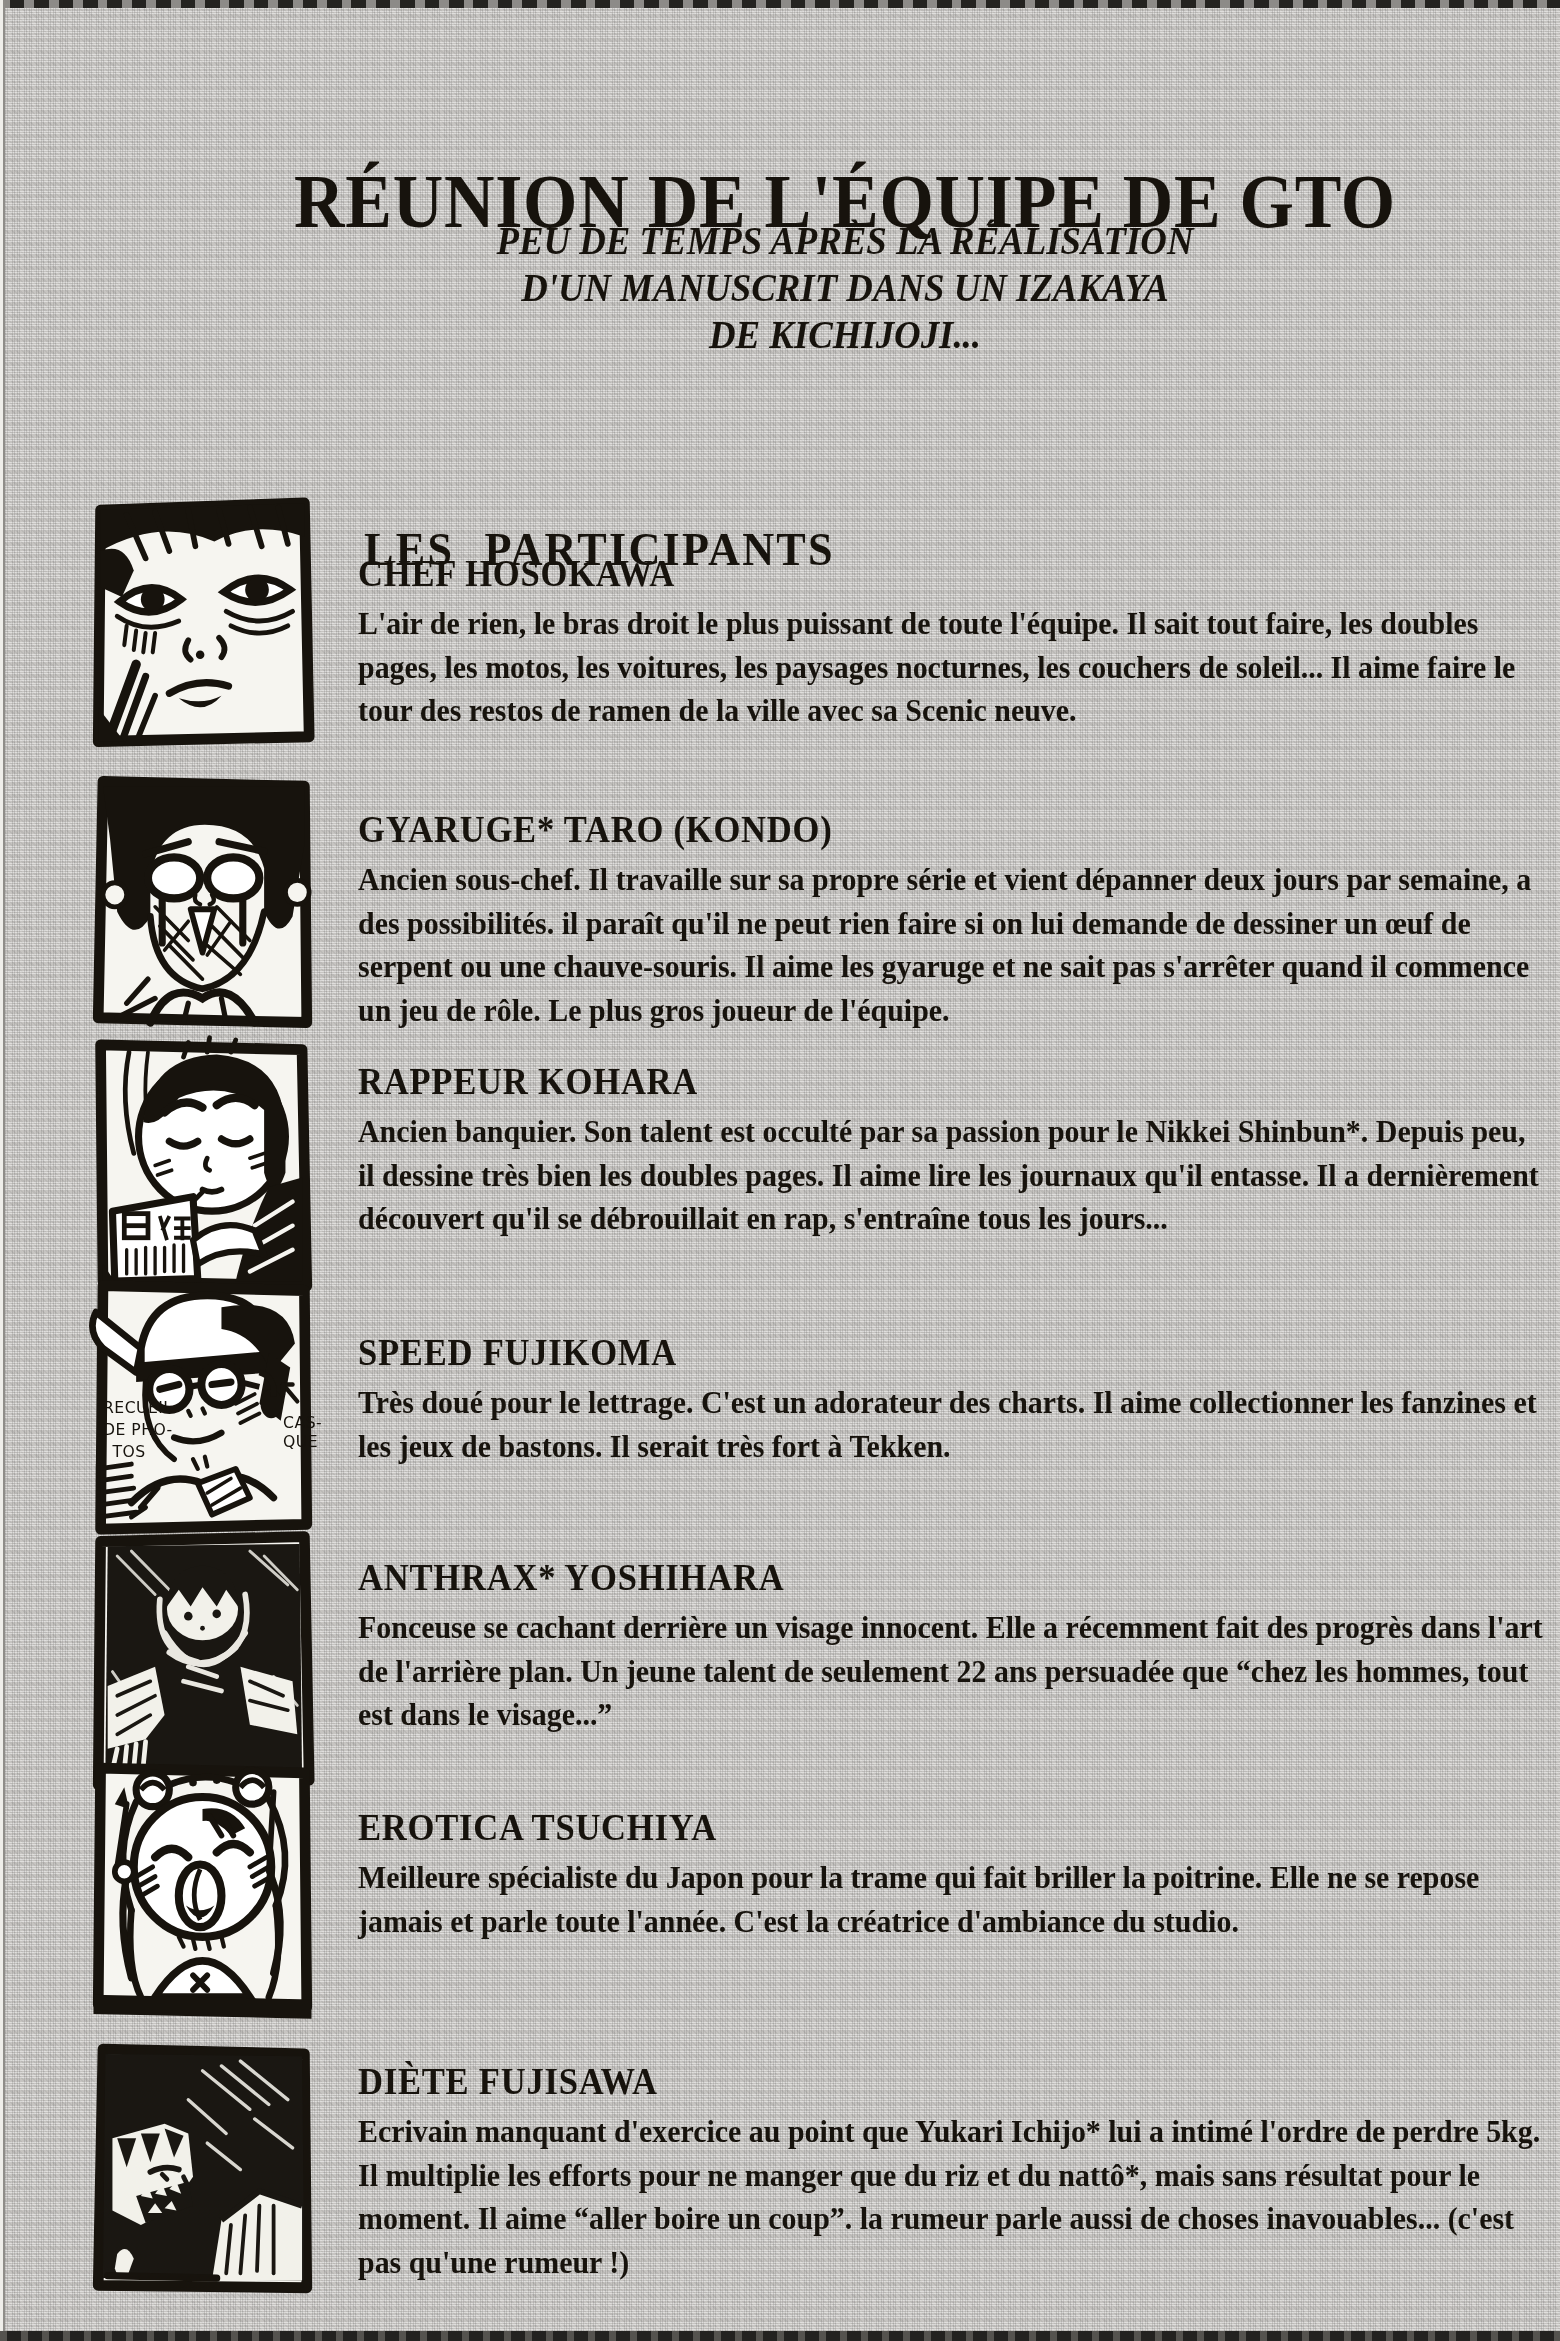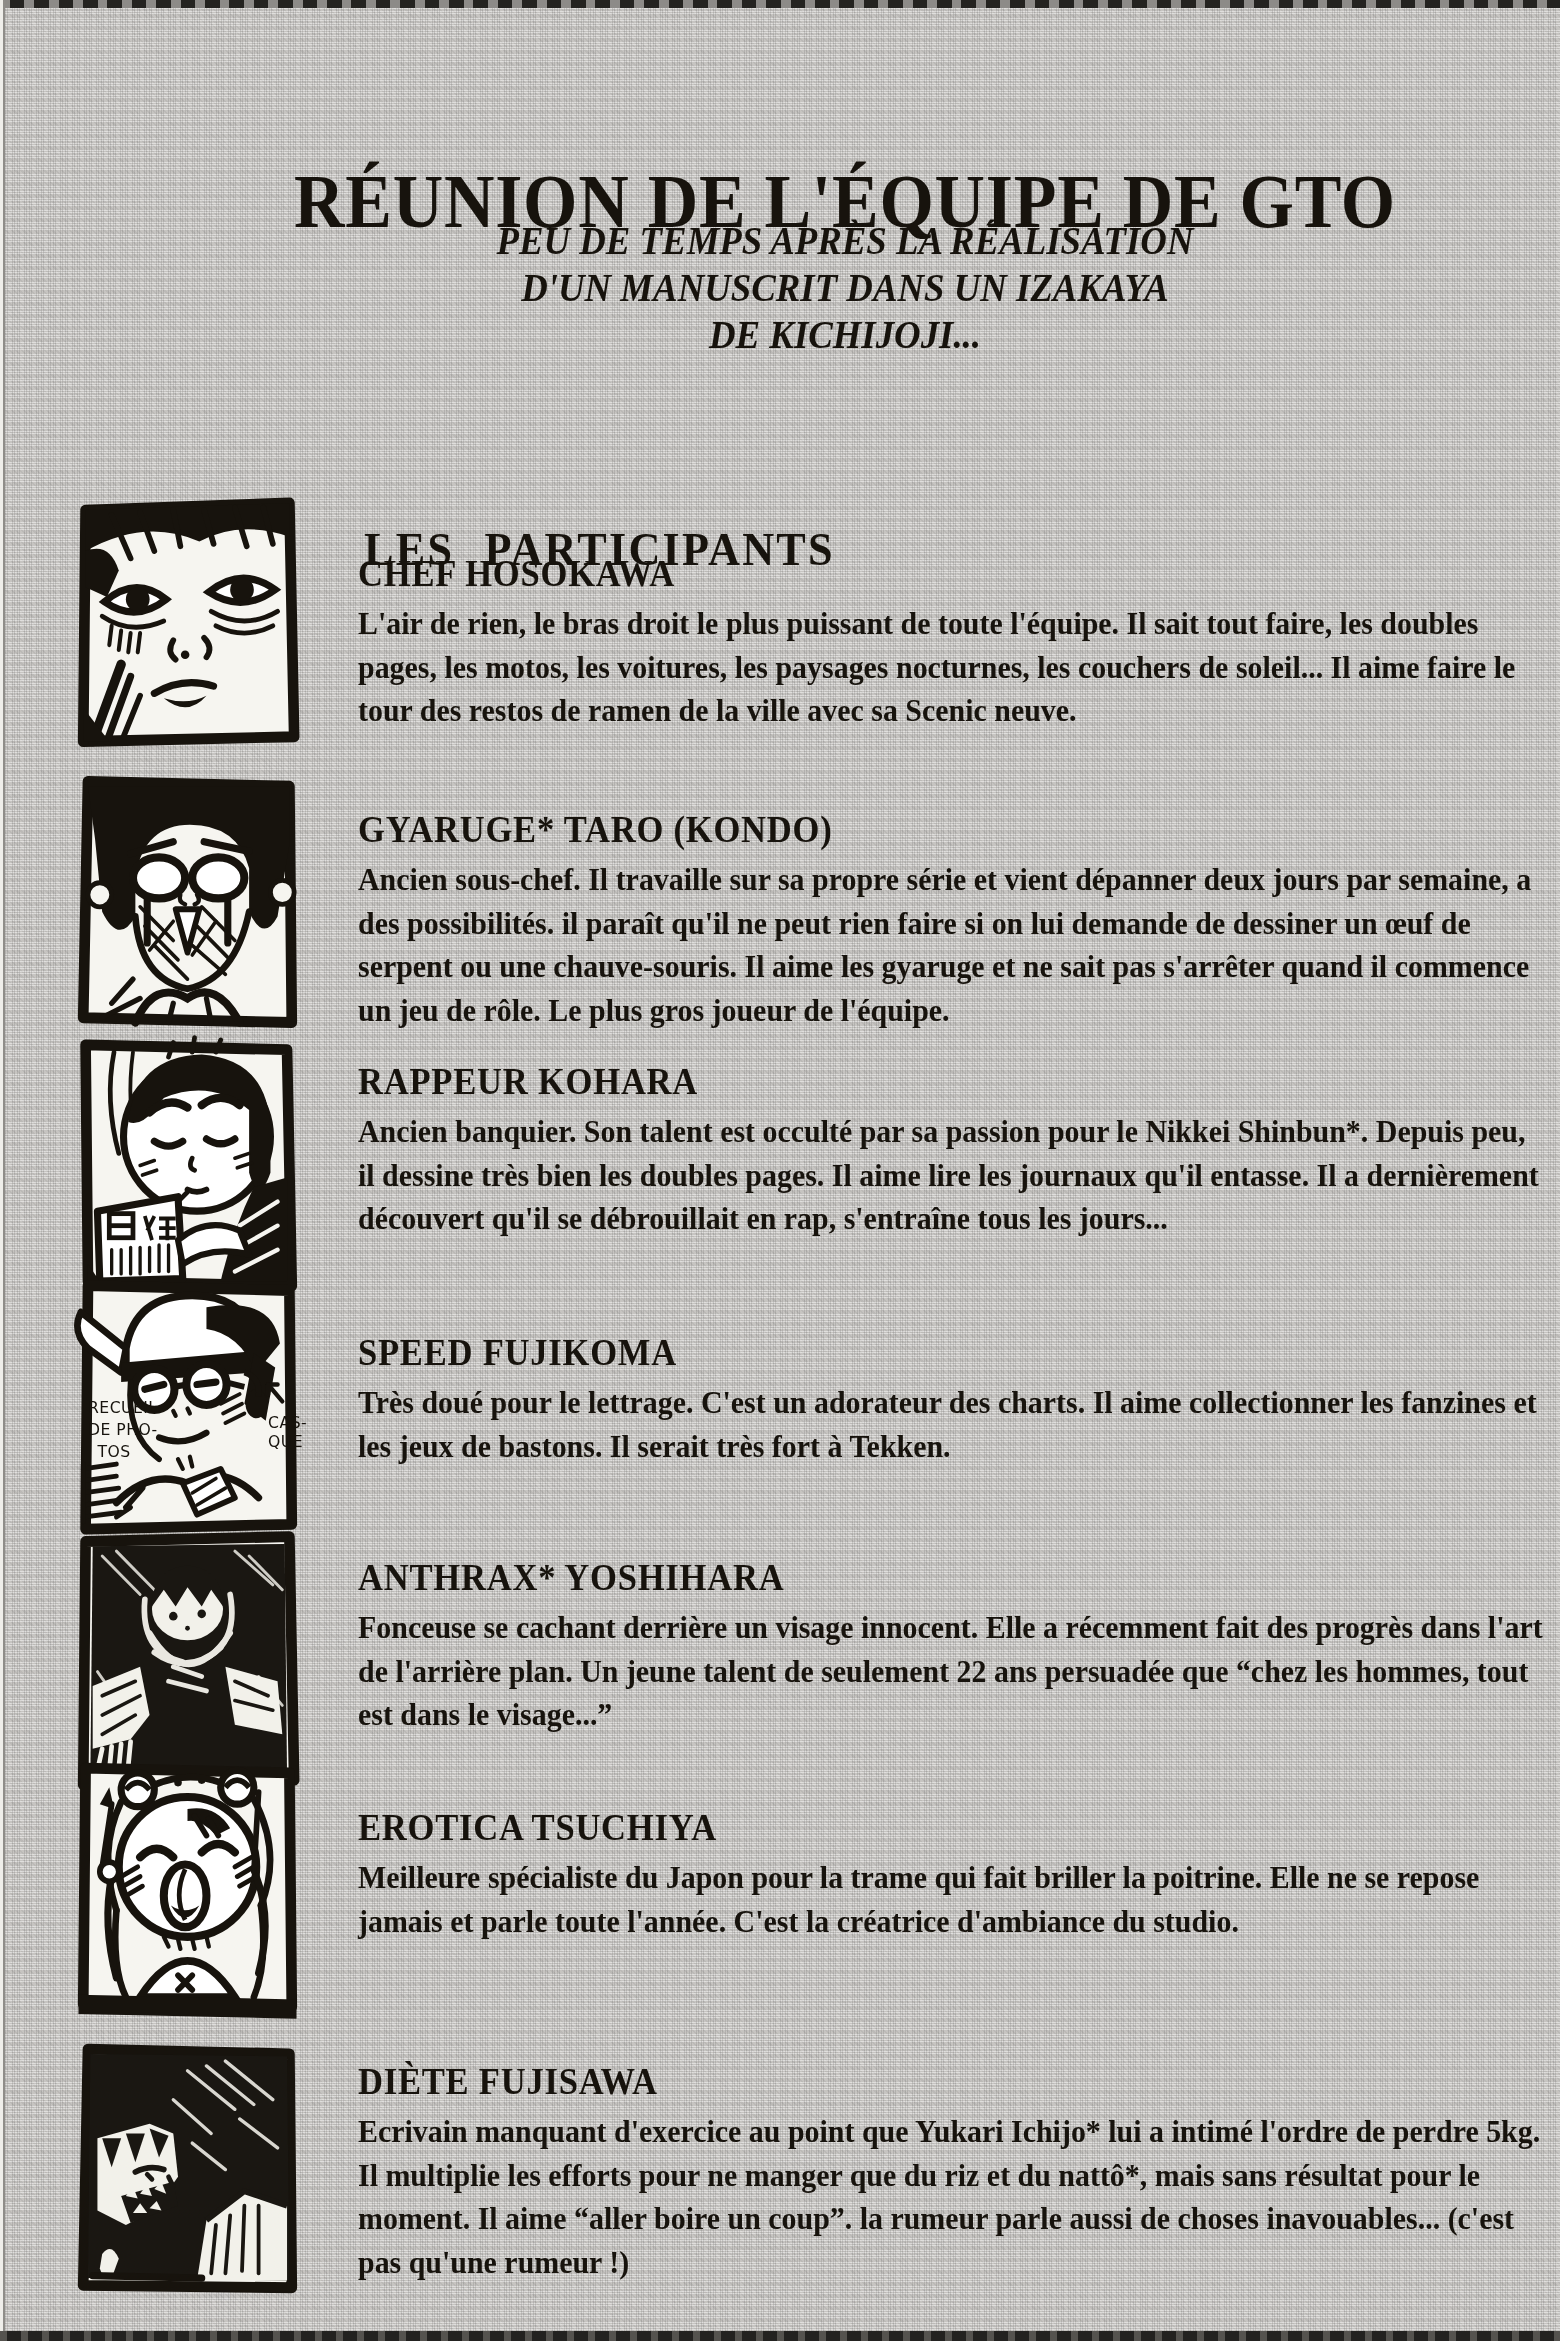--- a/index.html
+++ b/index.html
@@ -48,21 +48,21 @@
     position:absolute;left:358px;width:1268px;
     transform:scaleX(.935);transform-origin:left top;
   }
   .entry-name{
     font-weight:bold;font-size:37px;line-height:1.1;letter-spacing:0.8px;white-space:nowrap;
   }
   .entry-desc{
     margin-top:7.3px;font-weight:bold;font-size:32px;line-height:1.36;
   }
   .portrait{
-    position:absolute;left:69px;width:237px;height:270px;text-decoration:underline;
+    position:absolute;left:84px;width:237px;height:270px;text-decoration:underline;
   }
   .portrait svg{display:block;width:100%;height:100%;}
   .anno{
     font-family:"DejaVu Sans","Liberation Sans",sans-serif;
     font-size:6.6px;fill:#17130d;letter-spacing:.2px;
   }
 </style>
 </head>
 <body>
 

